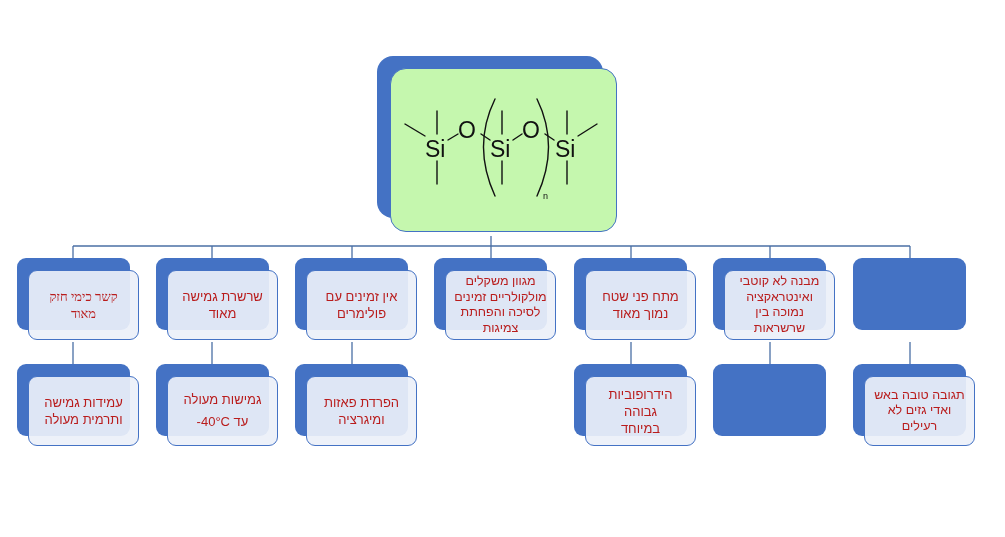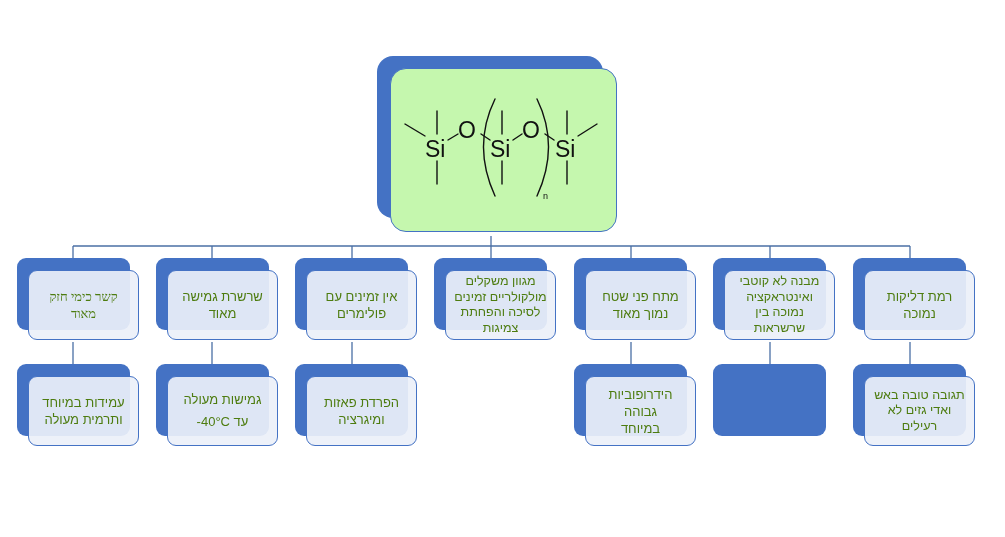--- a/index.html
+++ b/index.html
@@ -6,21 +6,21 @@
     body { width: 1005px; height: 537px; position: relative; overflow: hidden;
            font-family: "Liberation Sans", "DejaVu Sans", sans-serif; }
     .connectors { position: absolute; left: 0; top: 0; width: 1005px; height: 537px; }
     .node { position: absolute; width: 125px; height: 84px; }
     .node .back { position: absolute; left: 0; top: 0; width: 113px; height: 72px;
                   background: #4472C4; border-radius: 9px; }
     .node .front { position: absolute; left: 11px; top: 12px; width: 111px; height: 70px;
                    background: rgba(236,240,249,0.92); border: 1.5px solid #4472C4;
                    border-radius: 9px; display: flex; align-items: center; justify-content: center;
                    text-align: center; direction: rtl; padding: 2px 6px; box-sizing: border-box; }
-    .node .front span { font-size: 13px; line-height: 17px; color: #4d7c0f; white-space: pre-line; }
+    .node .front span { font-size: 13px; line-height: 17px; color: #b91c1c; white-space: pre-line; }
     .node.dense .front span { font-size: 12.5px; line-height: 15.5px; }
     .root { position: absolute; left: 377px; top: 56px; width: 241px; height: 177px; }
     .root .back { position: absolute; left: 0; top: 0; width: 226px; height: 162px;
                   background: #4472C4; border-radius: 16px; }
     .root .front { position: absolute; left: 13px; top: 12px; width: 227px; height: 164px;
                    background: #C5F7AE; border: 1.5px solid #4472C4; border-radius: 16px;
                    box-sizing: border-box; }
     .root svg { position: absolute; left: 0; top: 0; }
   </style>
 </head>
@@ -76,23 +76,20 @@
       <text x="113" y="101">Si</text>
       <text x="145" y="82">O</text>
       <text x="178" y="101">Si</text>
       <text x="166" y="143" font-size="9">n</text>
     </g>
   </svg>
 </div>
 
 <div class="node" style="left:853px; top:258px;">
   <div class="back"></div>
-  <div class="front">
-      <span>רמת דליקות נמוכה</span>
-    </div>
 </div>
 <div class="node dense" style="left:853px; top:364px;">
   <div class="back"></div>
   <div class="front">
       <span>תגובה טובה באש
 ואדי גזים לא
 רעילים</span>
     </div>
 </div>
 
@@ -167,16 +164,16 @@
 <div class="node" style="left:17px; top:258px;font-family:Liberation Serif, serif;">
   <div class="back"></div>
   <div class="front">
       <span>קשר כימי חזק
 מאוד</span>
     </div>
 </div>
 <div class="node" style="left:17px; top:364px;">
   <div class="back"></div>
   <div class="front">
-      <span>עמידות במיוחד
+      <span>עמידות גמישה
 ותרמית מעולה</span>
     </div>
 </div>
 
 </body></html>

